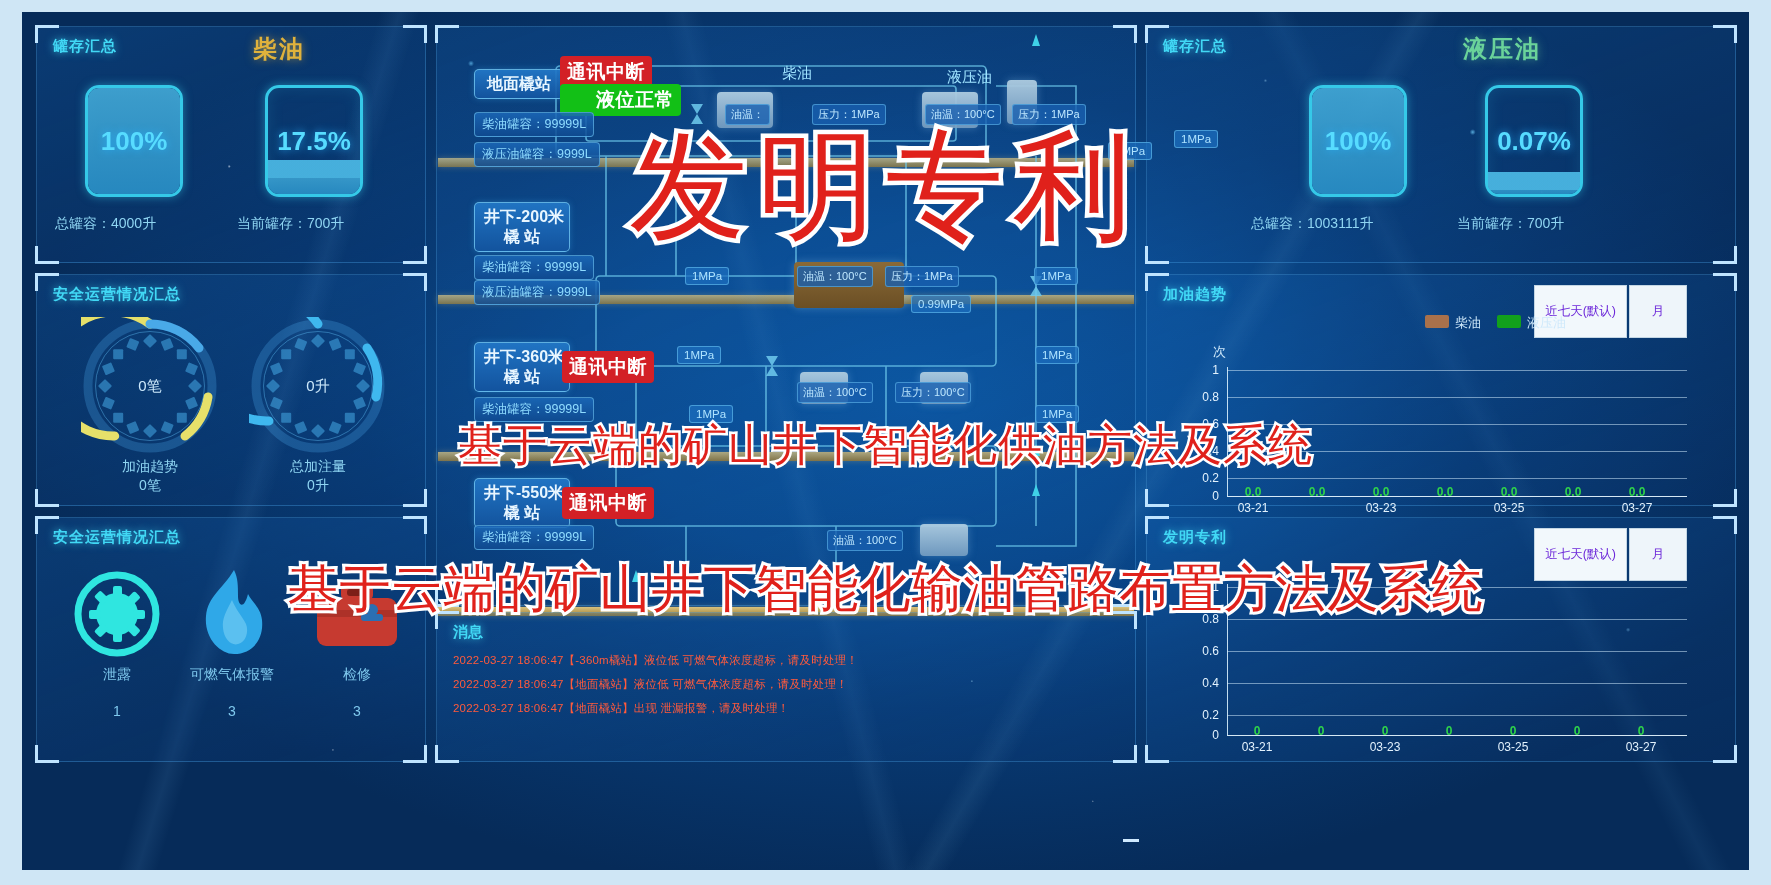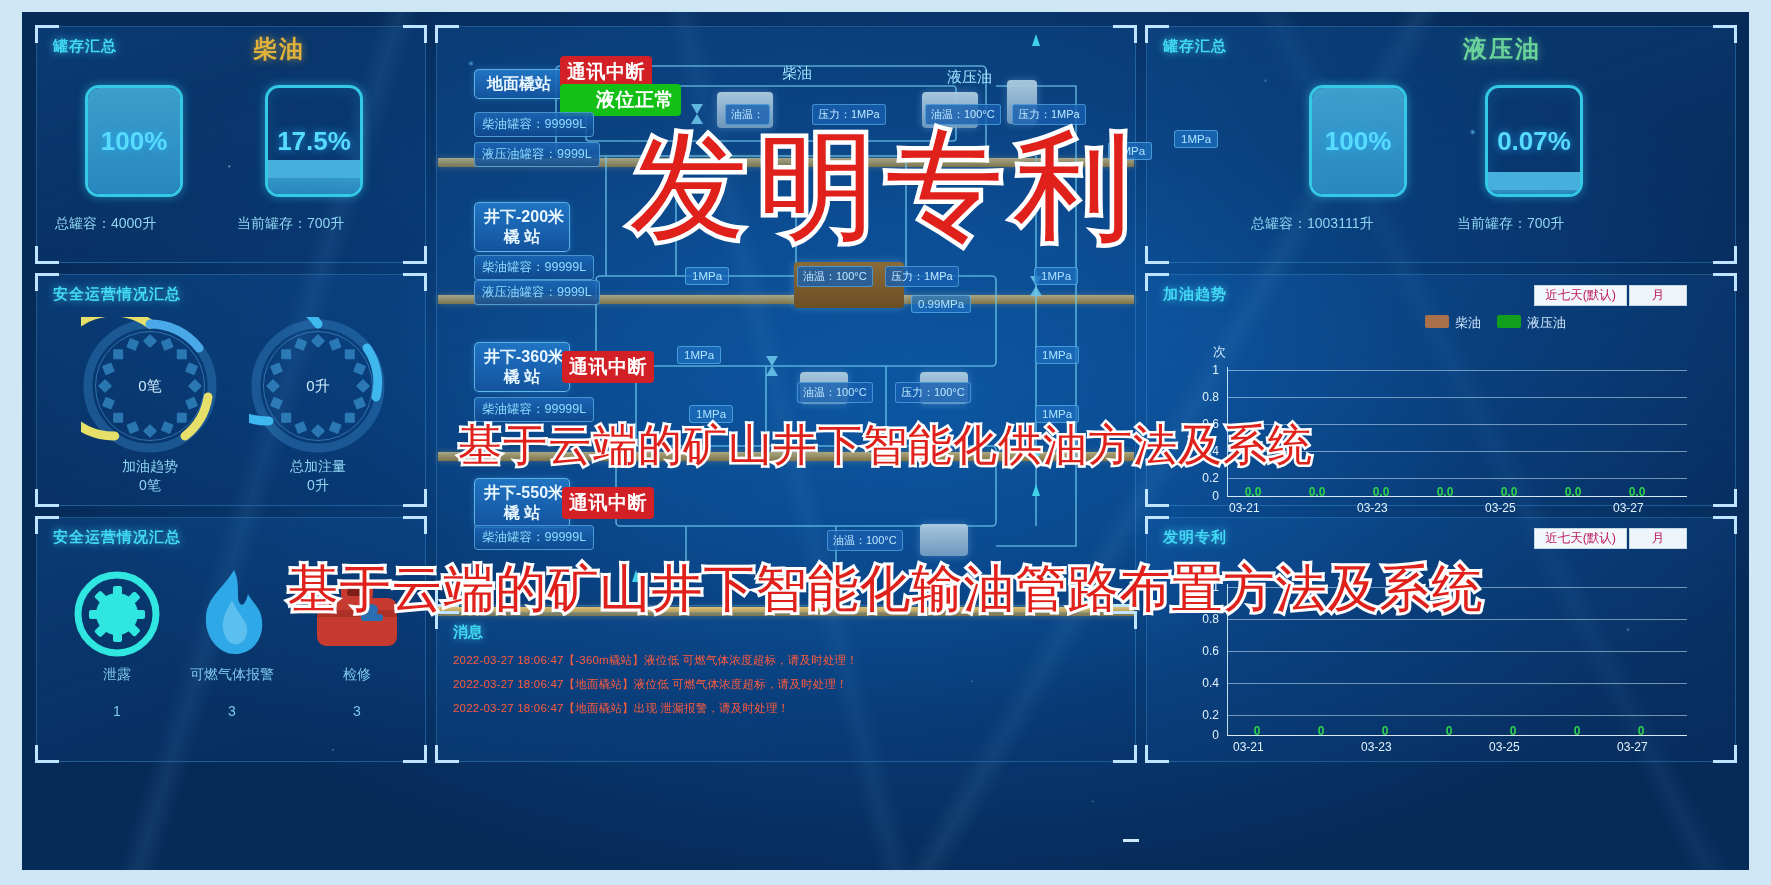--- a/index.html
+++ b/index.html
@@ -242,31 +242,31 @@
     position: absolute;
     font-size: 11.5px; color: #ff5a3c;
     white-space: nowrap;
     letter-spacing: .2px;
   }
   .legend-item { position: absolute; font-size: 13px; color: #cfe9fb; white-space: nowrap; }
   .legend-swatch { position: absolute; width: 24px; height: 13px; border-radius: 2px; }
   .seg-btn {
     position: absolute;
     background: #eef5fa;
-    color: #be185d;
+    color: #6d28d9;
     font-size: 12.5px;
-    padding: 1px 10px;
+    padding: 17px 10px;
     border: 1px solid #c3d6e4;
     white-space: nowrap;
   }
   .axis-unit { position: absolute; font-size: 13px; color: #cfe9fb; }
   .ytick { position: absolute; font-size: 12px; color: #e3f2fd; text-align: right; width: 34px; }
   .gridline { position: absolute; height: 1px; background: rgba(200,228,248,.55); }
   .yaxis { position: absolute; width: 1px; background: rgba(215,238,252,.9); }
-  .xtick { position: absolute; font-size: 12px; color: #e3f2fd; width: 48px; }
+  .xtick { position: absolute; font-size: 12px; color: #e3f2fd; text-align: center; width: 48px; }
   .pt-label { position: absolute; font-size: 12px; font-weight: bold; text-align: center; width: 28px; }
 
   
   .wm {
     position: absolute;
     color: #e0211b;
     font-weight: normal;
     letter-spacing: 2px;
     -webkit-text-stroke: 6px #ffffff;
     paint-order: stroke fill;

